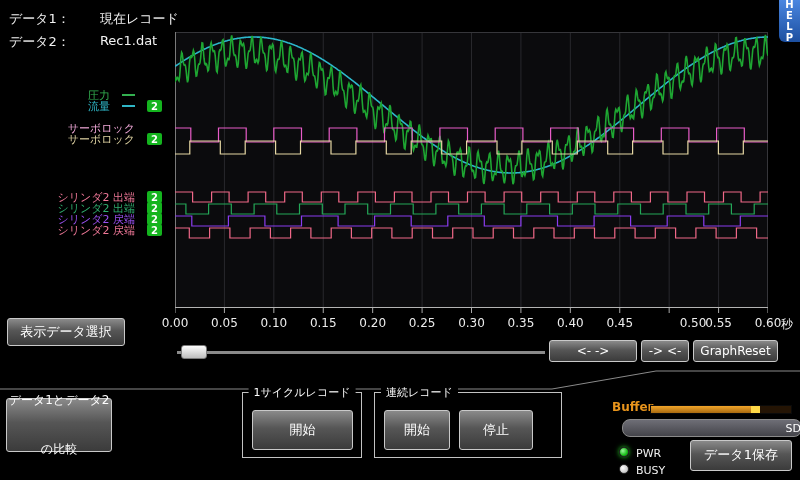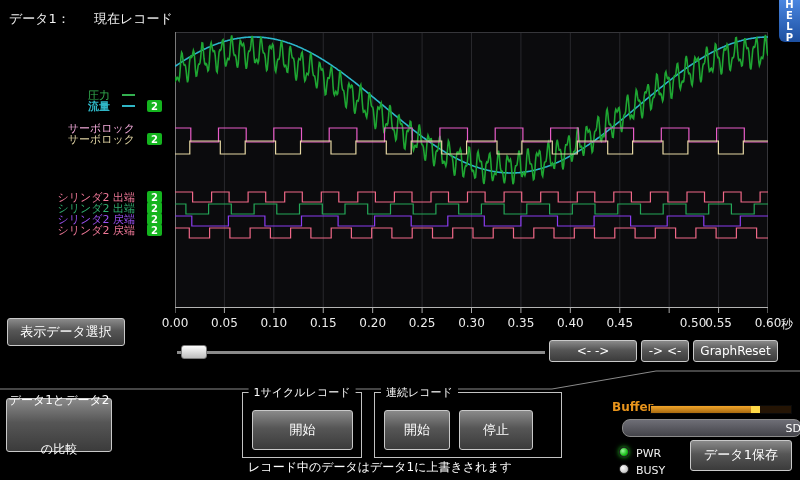--- a/index.html
+++ b/index.html
@@ -1,20 +1,20 @@
 <!DOCTYPE html>
 <html><head>
 <meta charset="utf-8">
 <style>
   * { margin:0; padding:0; box-sizing:border-box; }
   html,body { background:#000; }
   .screen { position:relative; width:800px; height:480px; background:#000; overflow:hidden;
             font-family:"DejaVu Sans","Liberation Sans",sans-serif; color:#fff; }
 
-  .hdr-line { position:absolute; left:9px; font-size:13px; display:flex; gap:24px; color:#f2f2f2; }
+  .hdr-line { position:absolute; left:9px; font-size:13px; display:flex; gap:30px; color:#f2f2f2; }
 
   .help-tab { position:absolute; right:0; top:0; width:21px; height:42px;
               background:linear-gradient(180deg,#4a86e0,#1c4fa0);
               border-radius:0 0 0 6px; color:#fff; font-size:10px; font-weight:bold;
               writing-mode:vertical-rl; text-orientation:upright;
               display:flex; align-items:center; justify-content:center; cursor:pointer; }
 
   #legend { position:absolute; left:40px; top:0; width:122px; height:320px; }
   .legend-item { position:absolute; right:0; width:100%; height:12px;
                  display:flex; align-items:center; justify-content:flex-end; gap:12px; font-size:11px; }
@@ -66,30 +66,34 @@
 </style>
 </head>
 <body>
 
 <div class="screen">
 
   <div class="hdr-line" style="top:10px">
     <span>データ1：</span>
     <span>現在レコード</span>
   </div>
+  <div class="hdr-line" style="top:33px">
+    <span>データ2：</span>
+    <span>Rec1.dat</span>
+  </div>
   <div class="help-tab">HELP</div>
 
   <div id="legend">
       <div class="legend-item" style="top: 89px;">
         <span style="color: rgb(51, 176, 80);">圧力</span>
         <span class="legend-sample" style="background: rgb(51, 176, 80);"></span>
         <span class="legend-badge empty">2</span>
       </div>
       <div class="legend-item" style="top: 100px;">
-        <span style="color: rgb(47, 182, 198); font-weight: bold;">流量</span>
+        <span style="color: rgb(47, 182, 198);">流量</span>
         <span class="legend-sample" style="background: rgb(47, 182, 198);"></span>
         <span class="legend-badge">2</span>
       </div>
       <div class="legend-item" style="top: 122px;">
         <span style="color: rgb(240, 168, 216);">サーボロック</span>
         <span class="legend-badge empty">2</span>
       </div>
       <div class="legend-item" style="top: 133px;">
         <span style="color: rgb(222, 210, 162);">サーボロック</span>
         <span class="legend-badge">2</span>
@@ -191,21 +195,20 @@
     <span class="group-label" style="left:50%; transform:translateX(-50%);">1サイクルレコード</span>
     <div class="btn" style="left:9px; top:17px; width:101px; height:40px;">開始</div>
   </div>
 
   <div class="group" style="left:374px; top:392px; width:188px; height:66px;">
     <span class="group-label" style="left:6px;">連続レコード</span>
     <div class="btn" style="left:9px; top:17px; width:66px; height:40px;">開始</div>
     <div class="btn" style="left:84px; top:17px; width:74px; height:40px;">停止</div>
   </div>
 
-  <div class="note">レコード中のデータはデータ1に上書きされます</div>
 
   <span class="buffer-label">Buffer</span>
   <div class="buffer-bar">
     <div id="buffer-fill" style="width: 78%;"></div>
     <div id="buffer-marker" style="left: calc(78% - 9px);"></div>
   </div>
 
   <div class="sd-bar">
     <span>SD</span>
   </div>

